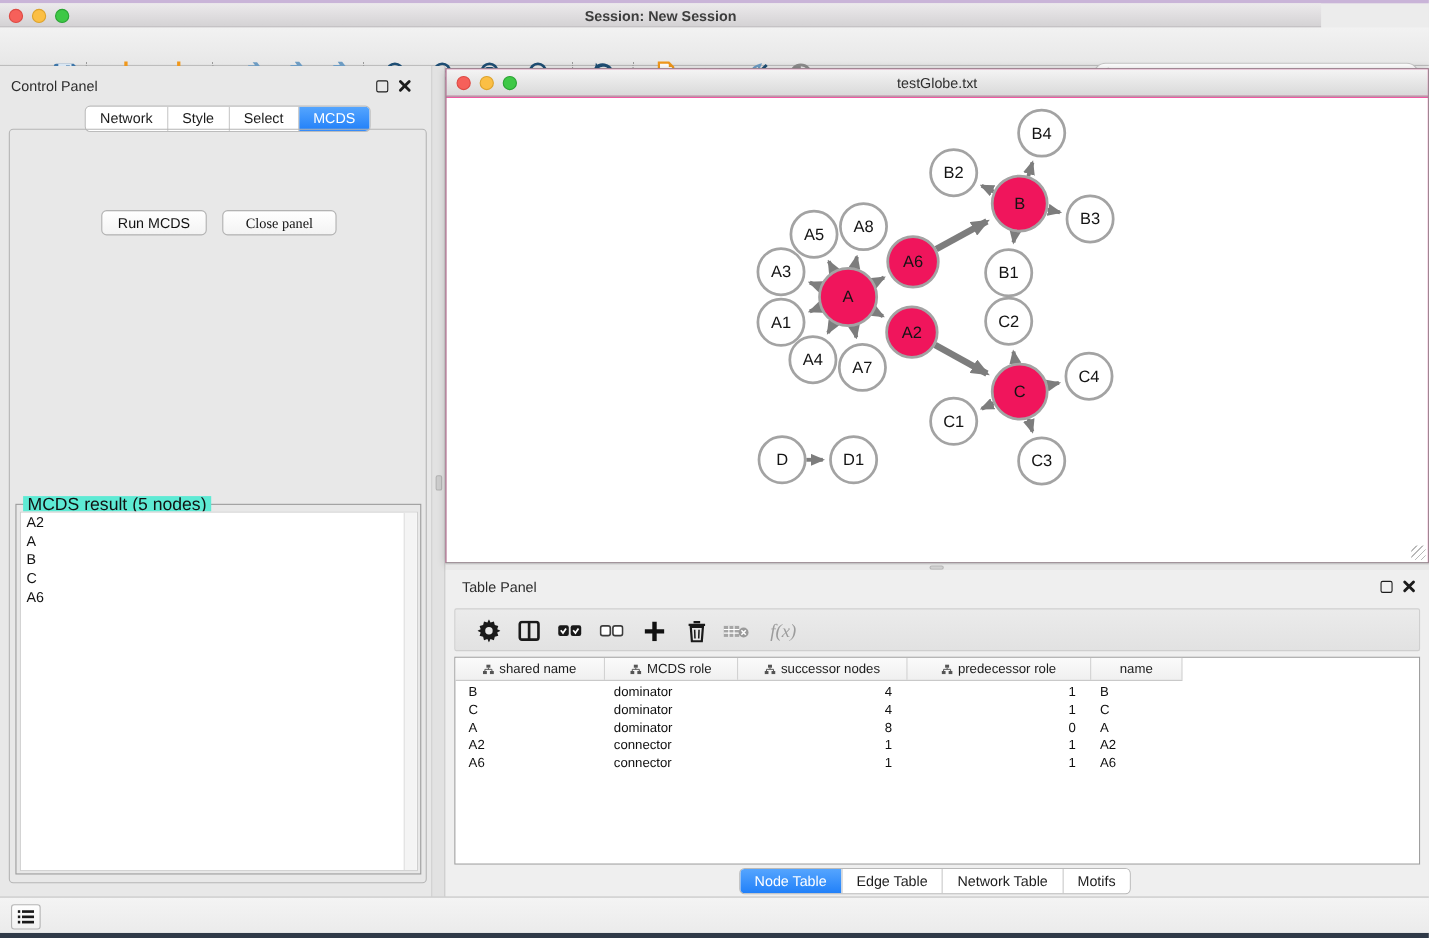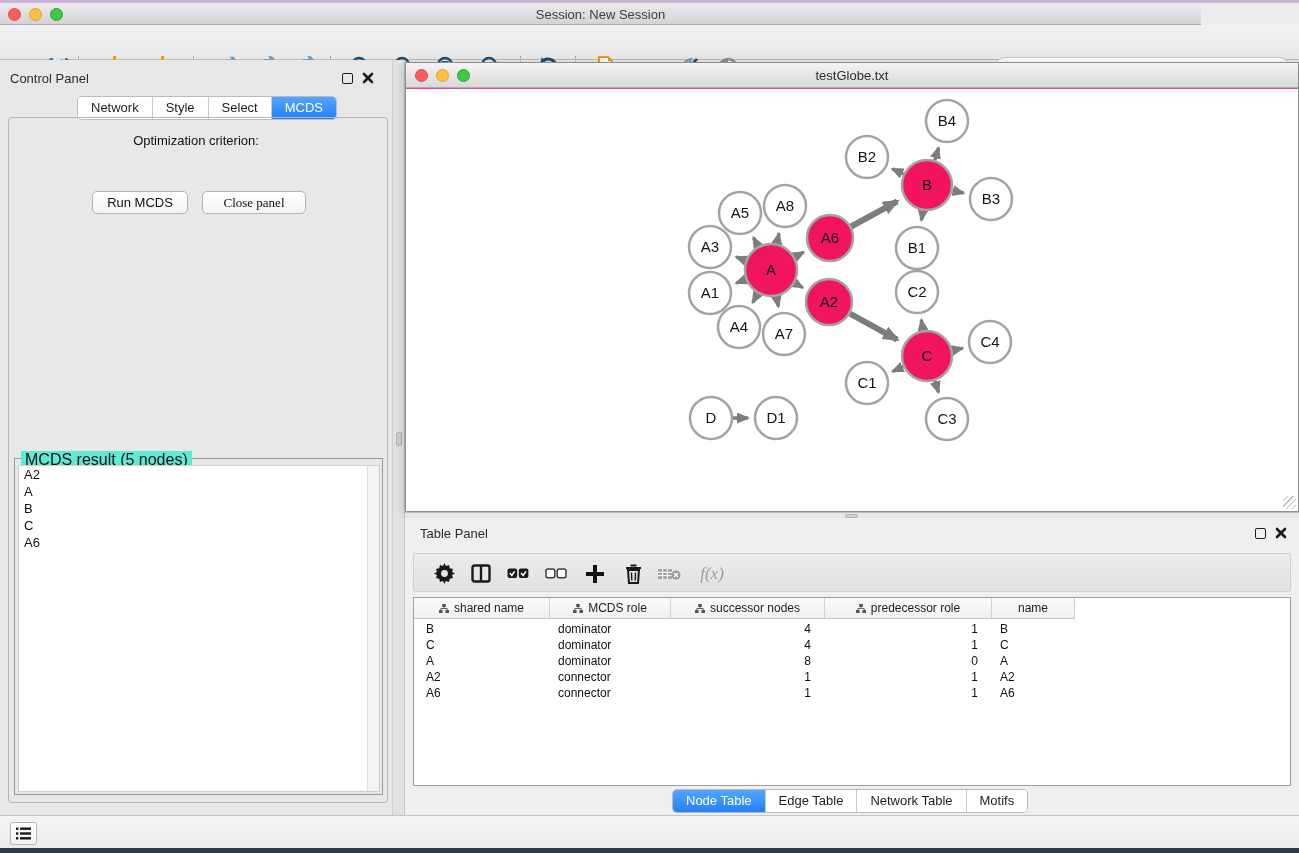--- a/index.html
+++ b/index.html
@@ -2,21 +2,21 @@
 <html><head>
 <meta charset="utf-8">
 <style>
   * { margin:0; padding:0; box-sizing:border-box; }
   html,body { width:1299px; height:853px; overflow:hidden; }
   body { font-family:"Liberation Sans", sans-serif; background:#ececec; position:relative; color:#222; }
 
   
   .desk-top { position:absolute; left:0; top:0; width:1299px; height:3px; background:#c9b4d8; }
   .titlebar { position:absolute; left:0; top:3px; width:1201px; height:22px;
-              background:linear-gradient(#eceaec,#d4d2d4); border-bottom:1px solid #b1afb1; }
+              background:linear-gradient(#eceaec,#d4d2d4); border-bottom:1px solid #b1afb1;font-weight:bold; }
   .titlebar .title { position:absolute; left:0; right:0; top:4px; text-align:center; font-size:13px; color:#3d3d3d; }
   .lights { position:absolute; top:5px; display:flex; gap:8px; }
   .light { width:13px; height:13px; border-radius:50%; }
   .light.red { background:#f6605a; border:1px solid #dd4a44; }
   .light.yellow { background:#fbbf45; border:1px solid #dda32c; }
   .light.green { background:#3ec846; border:1px solid #2aa334; }
 
   .toolbar { position:absolute; left:0; top:25px; width:1299px; height:35px;
              background:linear-gradient(#f2f2f2,#e7e7e7); border-bottom:1px solid #bdbdbd; }
   .tb-btn { position:absolute; top:29px; width:36px; height:28px; display:flex; align-items:center; justify-content:center; }
@@ -278,21 +278,20 @@
         </g>
     </svg>
   </div>
   <div class="tabs-row" id="cp-tabs">
       <span class="seg-tab">Network</span>
       <span class="seg-tab">Style</span>
       <span class="seg-tab">Select</span>
       <span class="seg-tab active">MCDS</span>
     </div>
   <div class="cp-box"></div>
-  <div class="opt-label">Optimization criterion:</div>
   <div class="mac-btn" style="left:92px; top:131px; width:96px;">
     <span>Run MCDS</span>
   </div>
   <div class="mac-btn" style="left:202px; top:131px; width:104px;font-family:Liberation Serif, serif;">
     <span>Close panel</span>
   </div>
   <div class="fieldset">
     <span class="legend">MCDS result (5 nodes)</span>
     <div class="mcds-list" id="mcds-list">
       <div class="mcds-scroll"></div>

